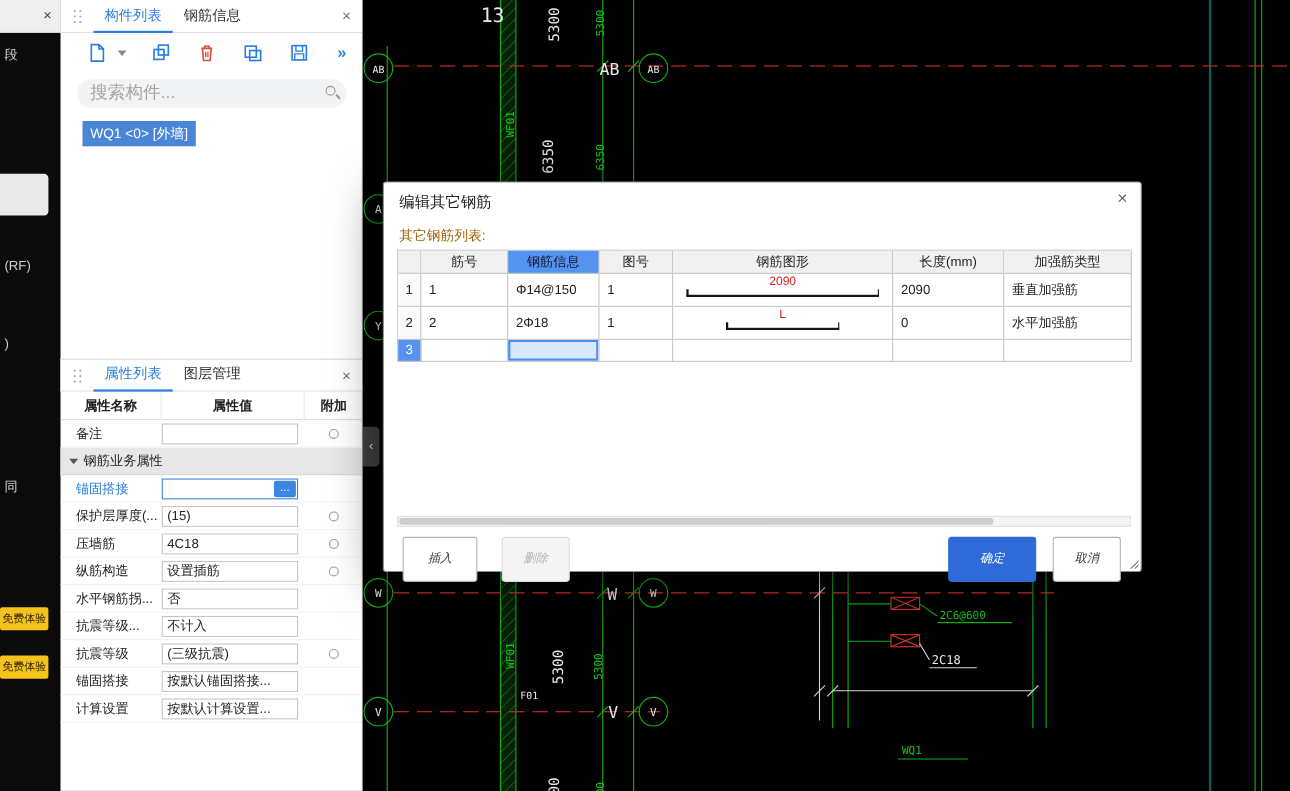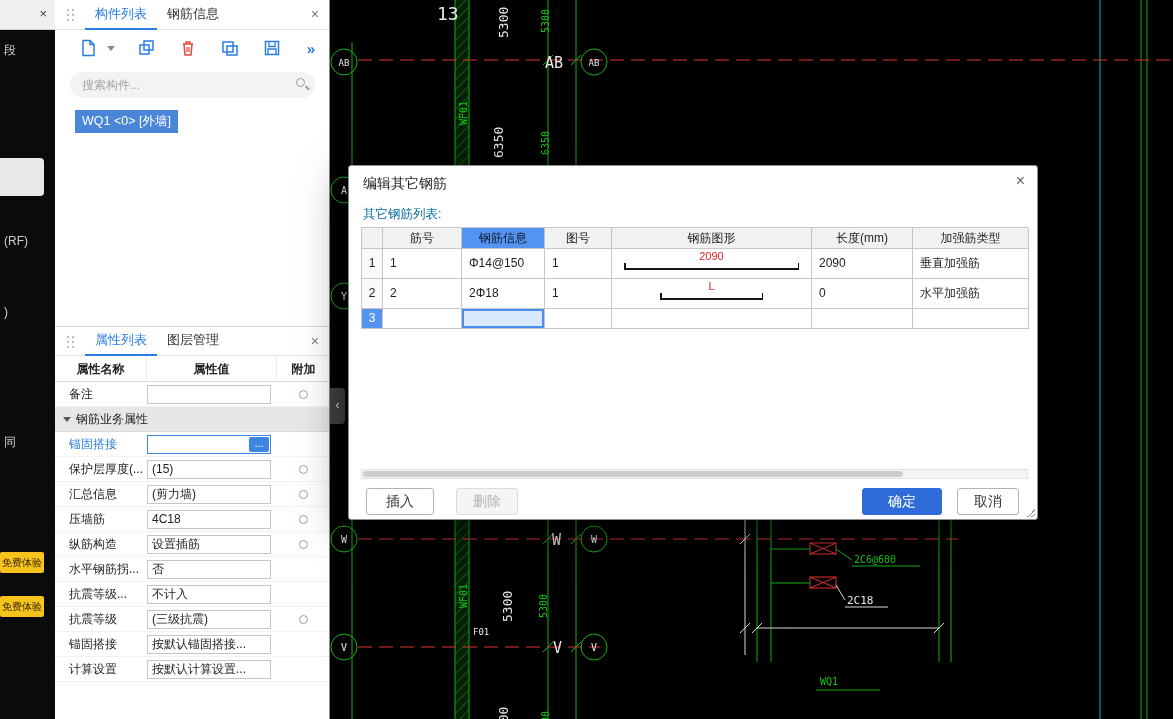--- a/index.html
+++ b/index.html
@@ -37,21 +37,21 @@
   .panel-close { position:absolute; right:10px; top:6px; font-size:14px; color:#777; }
 
   .toolbar { height:36px; display:flex; align-items:center; padding-left:22px; gap:20px; }
   .tb-icon { width:22px; height:22px; display:inline-flex; align-items:center; justify-content:center; }
   .tb-caret { width:0; height:0; border-left:4px solid transparent; border-right:4px solid transparent;
               border-top:5px solid #8a8a8a; margin-left:-12px; }
   .tb-expand { position:absolute; right:14px; top:40px; color:#2a7de1; font-size:15px; font-weight:bold; }
 
   .searchbox { position:relative; margin:6px 14px 0 15px; height:26px; background:#f2f3f5; border-radius:13px; }
   .searchbox input { position:absolute; left:12px; top:0; width:210px; height:26px; border:none; background:transparent;
-                     font-size:12px; color:#444; outline:none; font-family:"Liberation Sans", sans-serif; }
+                     font-size:16px; color:#444; outline:none; font-family:"Liberation Sans", sans-serif; }
   .searchbox input::placeholder { color:#a5a5a5; }
   .mag { position:absolute; right:10px; top:6px; width:9px; height:9px; border:1.5px solid #9a9a9a; border-radius:50%; }
   .mag::after { content:""; position:absolute; left:8px; top:8px; width:5px; height:1.5px; background:#9a9a9a; transform:rotate(45deg); }
 
   .comp-list { padding:12px 0 0 20px; height:228px; }
   .comp-item { display:inline-block; padding:3px 7px; background:#4a86d8; color:#fff; font-size:12.5px; }
 
   
   .prop-head { display:grid; grid-template-columns:92px 130px 53px; height:26px; line-height:26px;
                border-bottom:1px solid #d9d9d9; font-weight:bold; }
@@ -75,21 +75,21 @@
   
   .collapse-tab { position:absolute; left:330px; top:388px; width:15px; height:36px; background:rgba(72,72,72,.92);
                   color:#ddd; z-index:5; border-radius:0 4px 4px 0; text-align:center; line-height:34px; font-size:12px; }
 
   
   .dialog { position:absolute; left:348px; top:165px; width:690px; height:355px; background:#fff;
             border:1px solid #8f8f8f; border-radius:3px; box-shadow:0 10px 45px rgba(0,0,0,.55);
             z-index:10; font-size:12px; color:#222; }
   .dlg-title { position:absolute; left:14px; top:9px; font-size:14px; }
   .dlg-close { position:absolute; right:12px; top:6px; font-size:16px; color:#666; }
-  .dlg-label { position:absolute; left:14px; top:40px; font-size:12.5px; color:#0369a1; }
+  .dlg-label { position:absolute; left:14px; top:40px; font-size:12.5px; color:#a16207; }
 
   .dtbl { position:absolute; left:12px; top:61px; width:667px; border-left:1px solid #c6c6c6; border-top:1px solid #c6c6c6; }
   .drow { display:grid; grid-template-columns:21px 79px 83px 67px 200px 101px 116px; }
   .dcell { border-right:1px solid #c6c6c6; border-bottom:1px solid #c6c6c6; overflow:hidden; position:relative; }
   .dhead .dcell { background:#f1f1f1; height:21px; line-height:20px; text-align:center; }
   .dhead .dcell.selcol { background:#5494f0; color:#0f172a; }
   .r30 .dcell { height:30px; line-height:29px; }
   .r20 .dcell { height:20px; line-height:19px; }
   .dcell.idx { text-align:center; background:#fafafa; }
   .r20 .dcell.idx { background:#5494f0; color:#fff; }
@@ -98,22 +98,22 @@
   .shape-label { position:absolute; left:0; right:0; top:1px; text-align:center; color:#e02020; font-size:11px; line-height:13px; }
   .shape-line { position:absolute; top:19px; height:2px; background:#151515; }
   .shape-line.full { left:12px; right:12px; }
   .shape-line.mid  { left:48px; right:48px; }
   .shape-line::before, .shape-line::after { content:""; position:absolute; top:-5px; width:1.5px; height:6px; background:#151515; }
   .shape-line::before { left:0; } .shape-line::after { right:0; }
 
   .hscroll { position:absolute; left:12px; top:303px; width:667px; height:10px; background:#f4f4f4; border:1px solid #e2e2e2; }
   .hscroll .thumb { position:absolute; left:1px; top:1px; width:540px; height:6px; background:#cdcdcd; border-radius:3px; }
 
-  .btn { position:absolute; top:322px; height:27px; line-height:23px; text-align:center; font-size:14px;
-         border:1px solid #b4b4b4; border-radius:3px; background:#fff; color:#333; }
+  .btn { position:absolute; top:322px; height:41px; line-height:23px; text-align:center; font-size:11px;
+         border:1px solid #b4b4b4; border-radius:3px; background:#fff; color:#333;font-style:italic; }
   .btn-insert { left:17px;  width:68px; }
   .btn-delete { left:107px; width:62px; background:#f5f5f5; color:#b3b3b3; border-color:#dddddd; }
   .btn-ok     { left:513px; width:80px; background:#2f6bd8; border-color:#2f6bd8; color:#fff; }
   .btn-cancel { left:608px; width:62px; }
   .resize-grip { position:absolute; right:2px; bottom:2px; width:8px; height:8px;
     background:linear-gradient(135deg, transparent 50%, #9a9a9a 50%, #9a9a9a 60%, transparent 60%, transparent 75%, #9a9a9a 75%, #9a9a9a 85%, transparent 85%); }
 </style>
 </head>
 <body>
 
@@ -321,25 +321,20 @@
             <span class="more-btn">...</span>
           </span>
         <span></span>
       </div>
       <div class="prop-row">
         <span class="p-name">保护层厚度(...</span>
         <span class="p-box">(15)</span>
         <span class="radio"></span>
       </div>
       <div class="prop-row">
-        <span class="p-name">汇总信息</span>
-        <span class="p-box">(剪力墙)</span>
-        <span class="radio"></span>
-      </div>
-      <div class="prop-row">
         <span class="p-name">压墙筋</span>
         <span class="p-box">4C18</span>
         <span class="radio"></span>
       </div>
       <div class="prop-row">
         <span class="p-name">纵筋构造</span>
         <span class="p-box">设置插筋</span>
         <span class="radio"></span>
       </div>
       <div class="prop-row">

